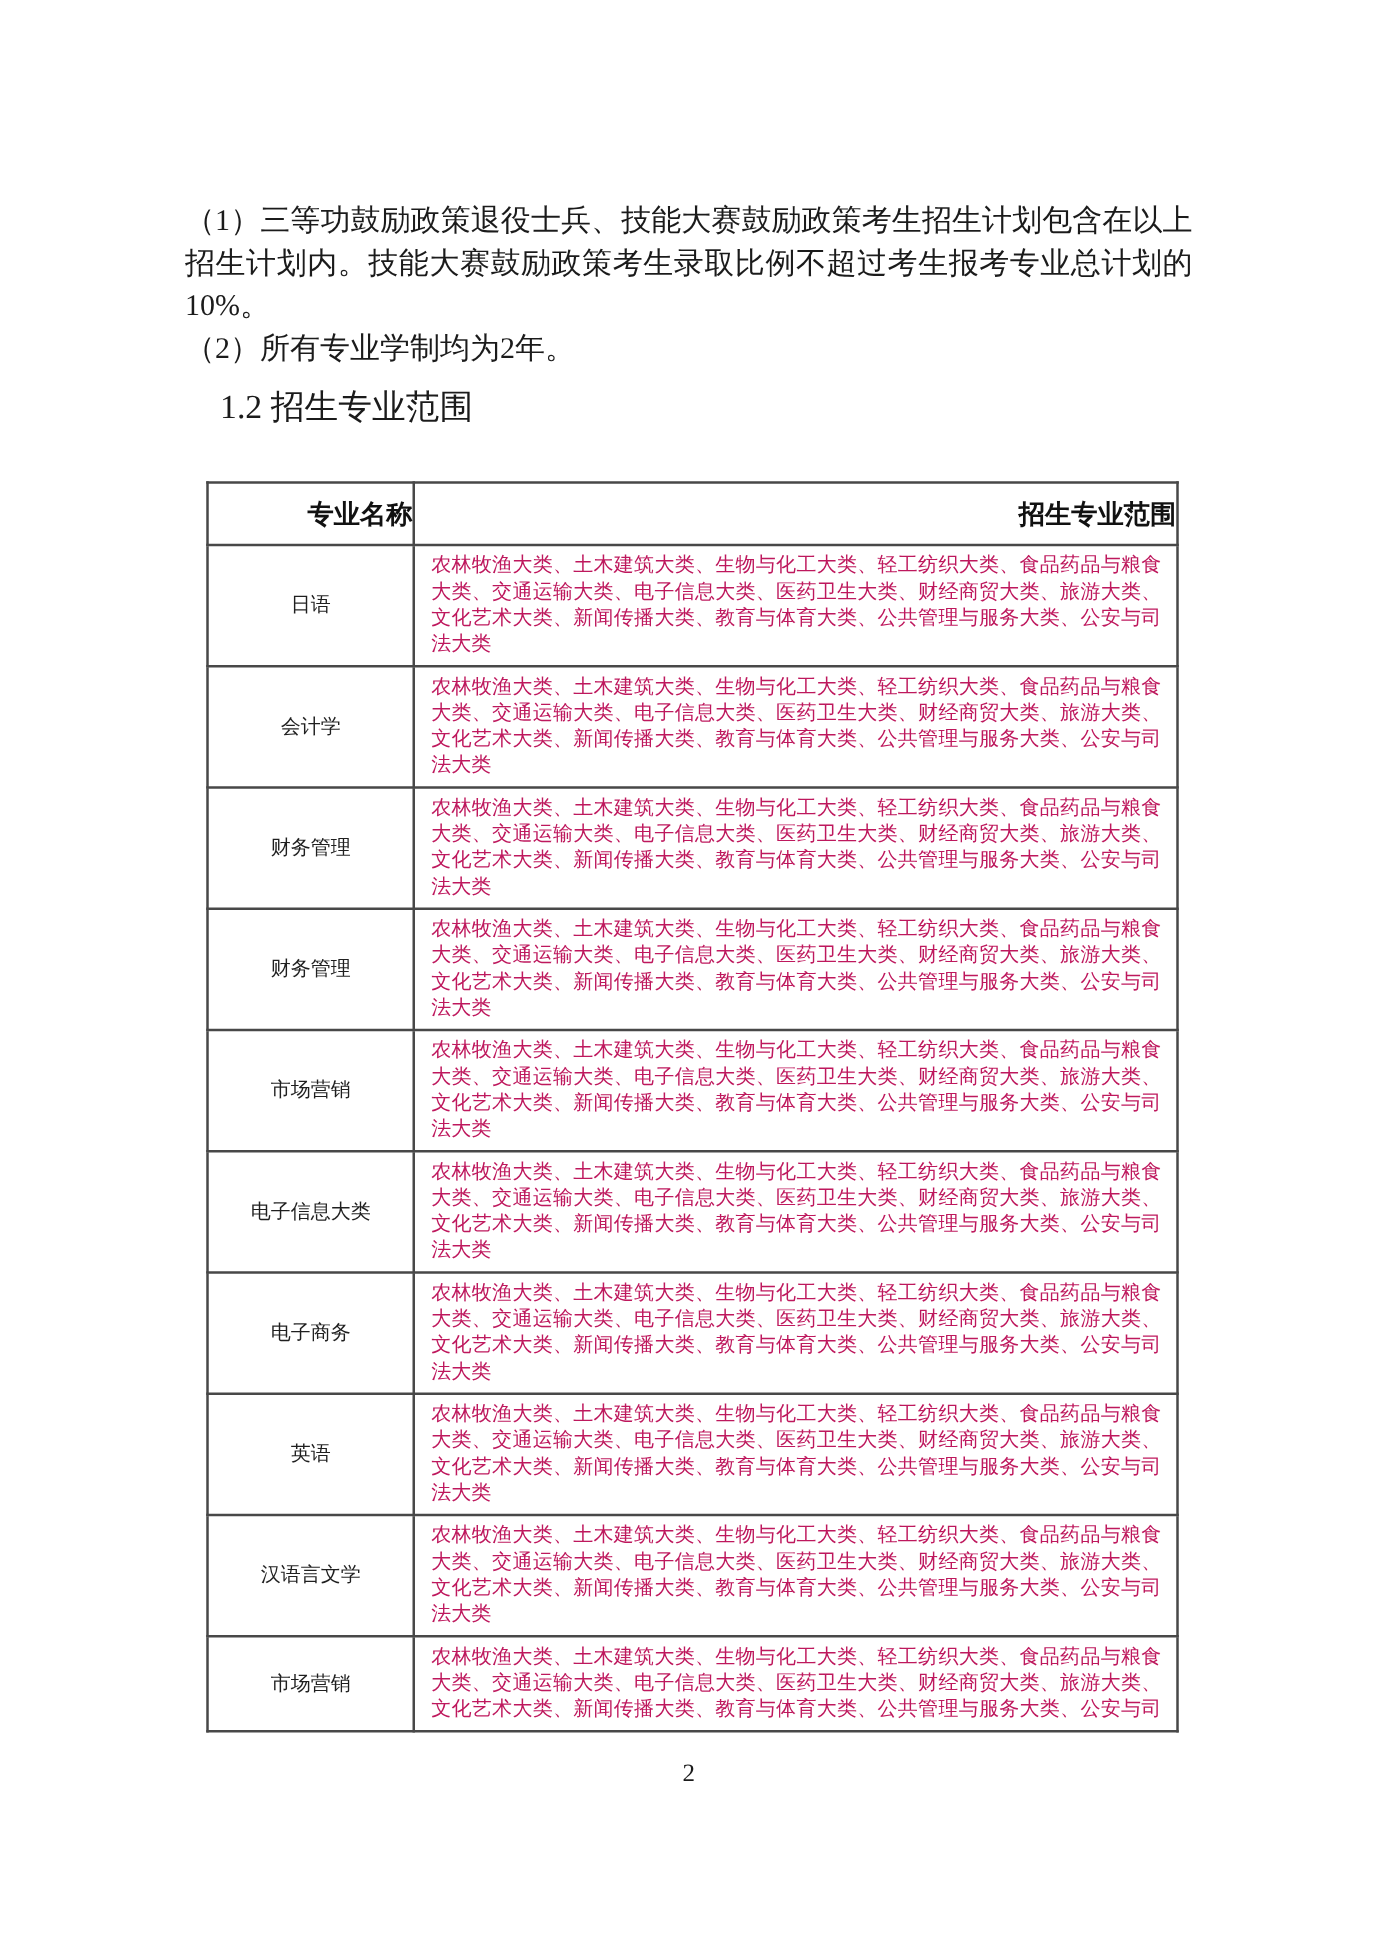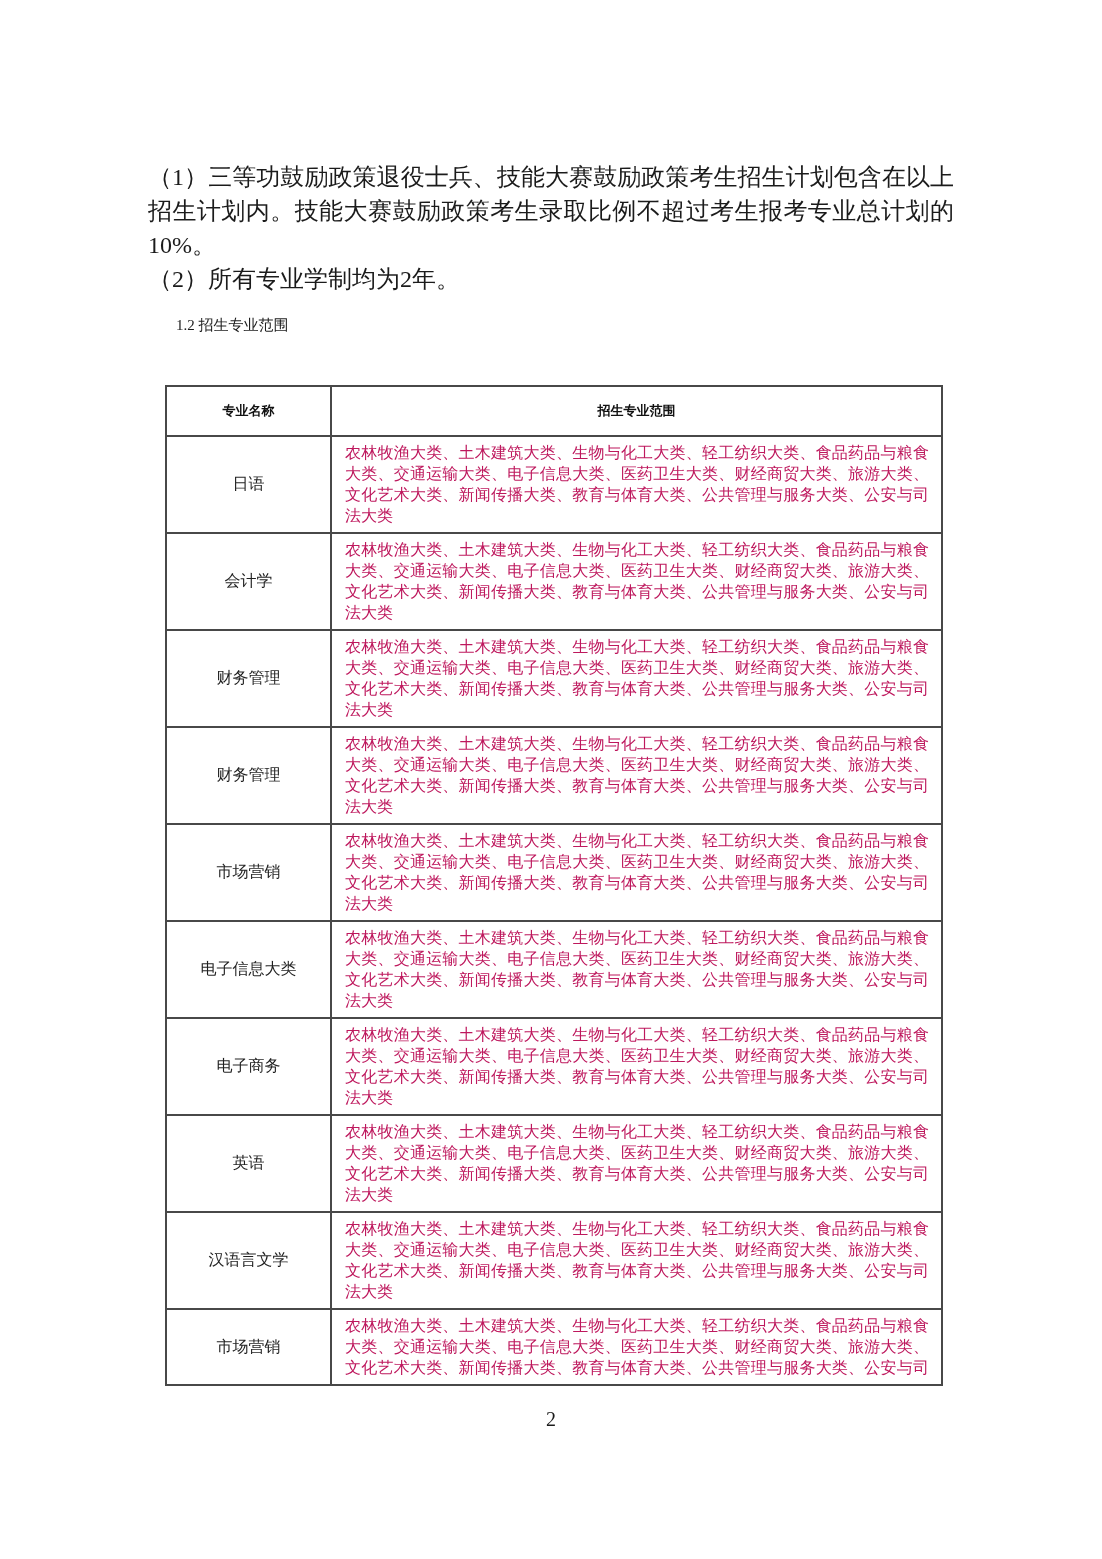--- a/index.html
+++ b/index.html
@@ -20,43 +20,43 @@
   }
   .para {
     font-size: 24px;
     line-height: 34px;
     text-align: justify;
     color: #1b1b1b;
   }
   .section-heading {
     margin-top: 12px;
     padding-left: 28px;
-    font-size: 15px;
+    font-size: 27px;
     font-weight: normal;
     line-height: 34px;
     color: #1b1b1b;
   }
   table.majors {
     margin-top: 43px;
     margin-left: 17px;
     width: 776px;
     border-collapse: collapse;
     table-layout: fixed;
   }
   table.majors th, table.majors td {
     border: 2px solid #484848;
     vertical-align: middle;
   }
   col.c1 { width: 165px; }
   col.c2 { width: 611px; }
   th.hdr {
     height: 50px;
-    font-size: 13px;
+    font-size: 21px;
     font-weight: bold;
-    text-align: center;
+    text-align: right;
     color: #111;
   }
   td.major-cell {
     text-align: center;
     font-size: 16px;
     color: #1f1f1f;
   }
   td.scope-cell {
     padding: 5px 12px 6px 13px;
     font-size: 16px;

